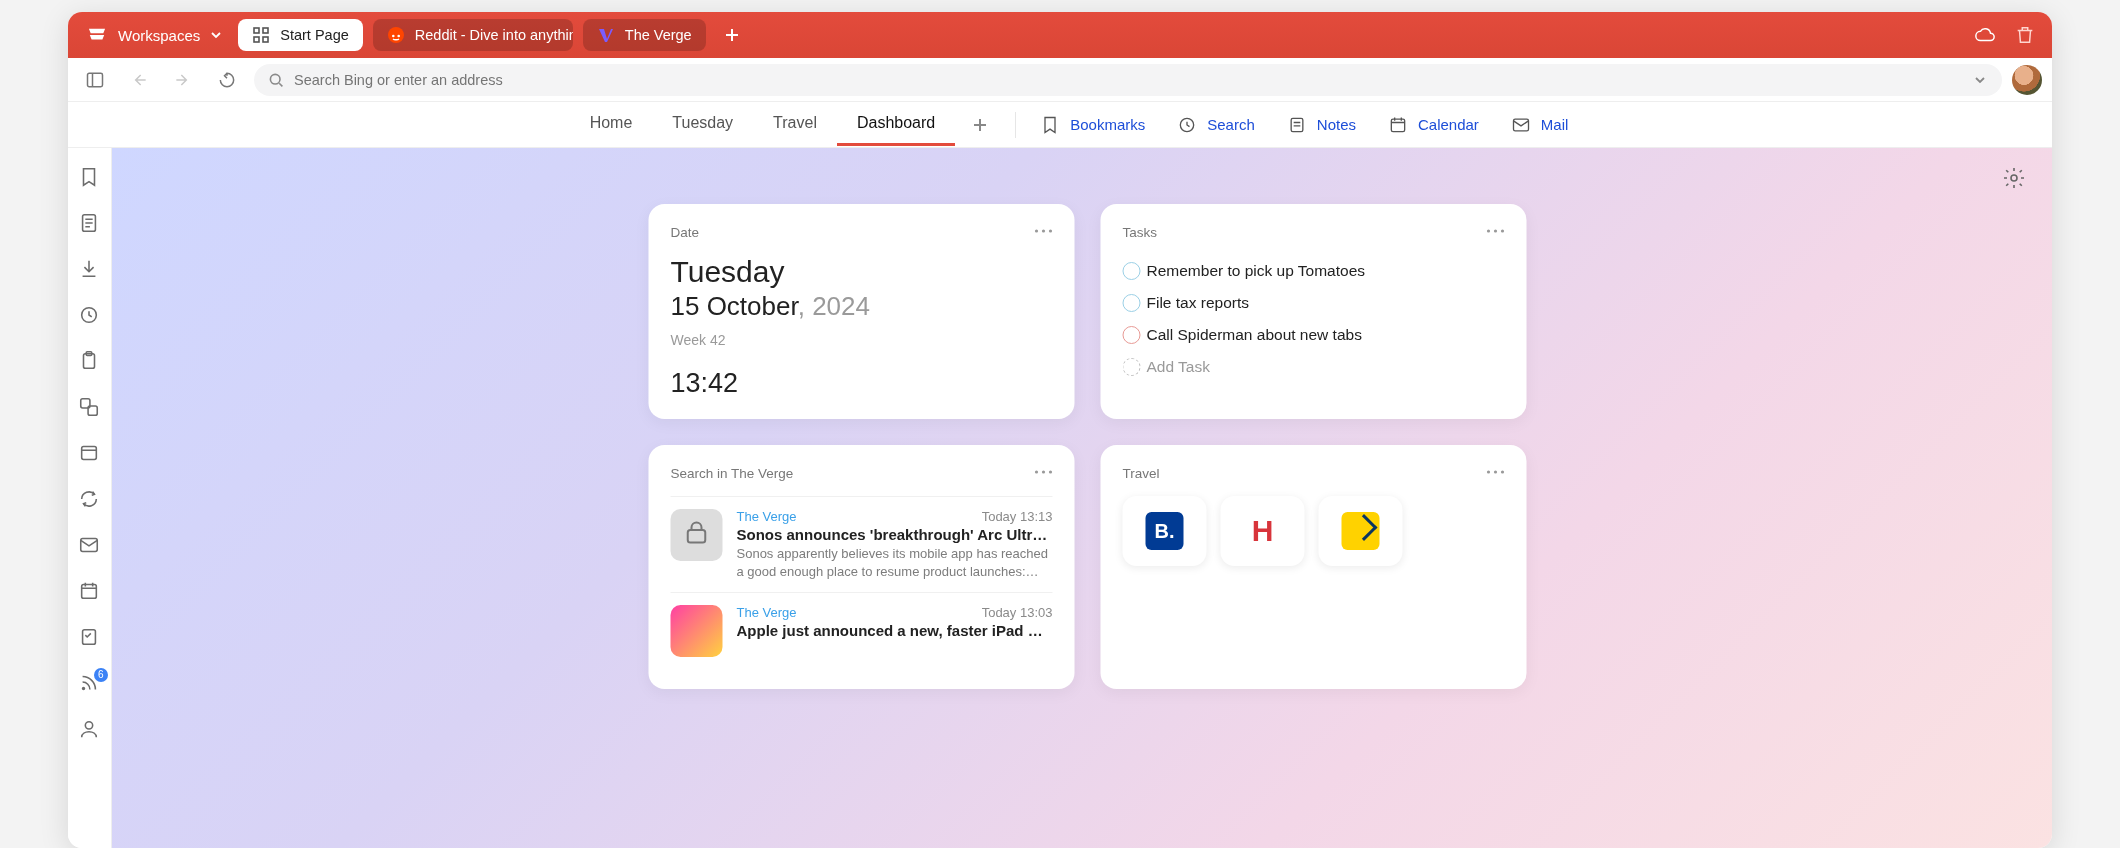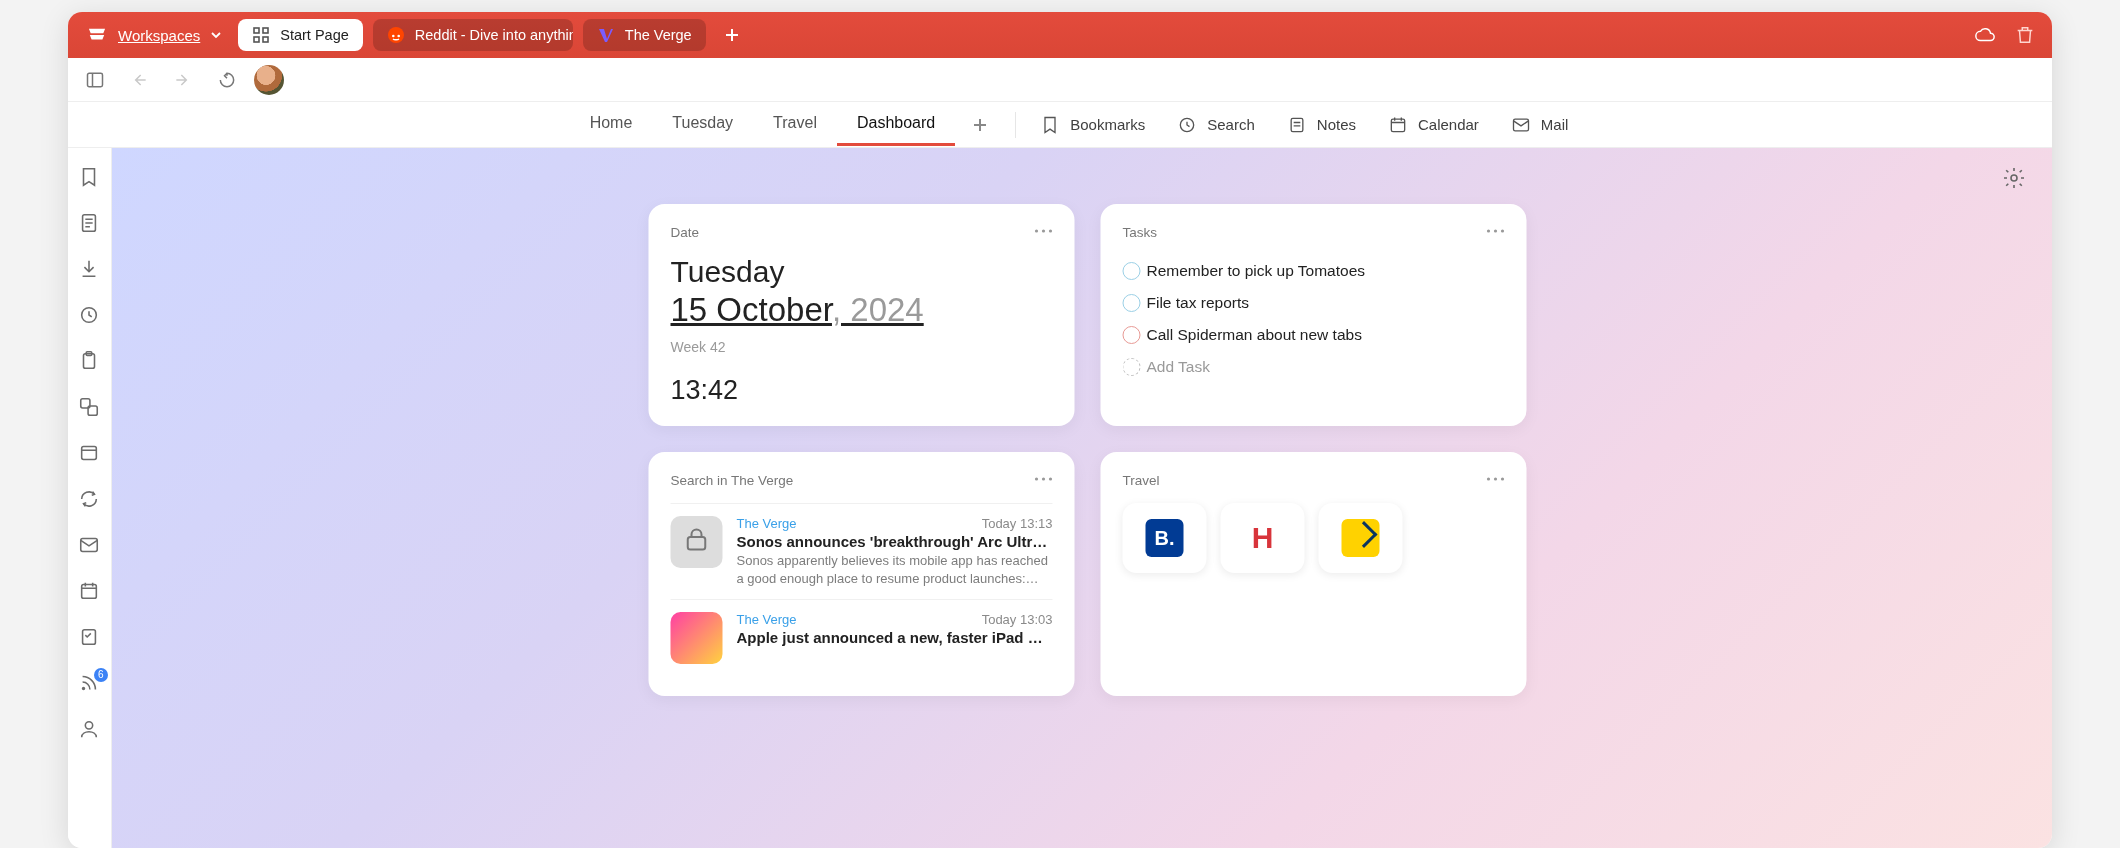--- a/index.html
+++ b/index.html
@@ -12,21 +12,21 @@
     display: flex; flex-direction: column;
   }
 
   
   .titlebar {
     height: 46px; background: linear-gradient(#e34b3c,#da4636);
     display: flex; align-items: center; padding: 0 12px; gap: 10px;
   }
   .ws-btn {
     display: flex; align-items: center; gap: 10px; color: #fff;
-    font-size: 15px; padding: 4px 6px; border-radius: 6px; text-decoration: underline;
+    font-size: 15px; padding: 4px 6px; border-radius: 6px;
   }
   .ws-btn .logo { width: 22px; height: 18px; fill: #fff; }
   .ws-btn .chev { width: 12px; height: 12px; fill: #ffd6d0; }
 
   .tab {
     height: 32px; border-radius: 8px; display: flex; align-items: center;
     gap: 10px; padding: 0 14px; font-size: 14.5px; white-space: nowrap;
     max-width: 200px; overflow: hidden;
   }
   .tab.active { background: #fff; color: #222; }
@@ -63,21 +63,21 @@
     height: 46px; display:flex; align-items:center; border-bottom:1px solid #eee;
     padding-left: 44px;
   }
   .subnav .mid { flex:1; display:flex; align-items:center; justify-content:center; gap:2px;}
   .page-tabs { display:flex; gap:0; }
   .page-tab { font-size:16px; color:#555; padding:11px 20px; border-bottom:3px solid transparent;}
   .page-tab.active { color:#111; border-bottom:3px solid #e34b3c;}
   .sub-add { width:30px; height:30px; display:flex; align-items:center; justify-content:center; margin-left:8px;}
   .sub-add svg{width:14px;height:14px;stroke:#888;stroke-width:2;}
   .sub-sep { width:1px; height:26px; background:#e6e6e6; margin:0 18px;}
-  .quick { display:flex; align-items:center; gap:10px; font-size:15px; color:#404040; padding:6px 4px; margin-right:22px;}
+  .quick { display:flex; align-items:center; gap:10px; font-size:15px; color:#1d4ed8; padding:6px 4px; margin-right:22px;}
   .quick svg { width:20px; height:20px; stroke:#555; fill:none; stroke-width:1.6;}
 
   
   .main { flex:1; display:flex; overflow:hidden; }
 
   .sidebar {
     width:44px; background:#fff; border-right:1px solid #eee;
     display:flex; flex-direction:column; align-items:center; gap:22px; padding-top:18px;
   }
   .side-ic { width:24px; height:24px; position:relative; }
@@ -97,21 +97,21 @@
           display:grid; grid-template-columns: 426px 426px; gap:26px;padding-left:11px;}
 
   .card { background:#fff; border-radius:16px; padding:18px 22px 20px;
           box-shadow:0 4px 16px rgba(0,0,0,.05);}
   .card-head { display:flex; align-items:center; justify-content:space-between;
                font-size:13.5px; color:#777; margin-bottom:12px;}
   .dots svg{width:18px;height:18px;fill:#999;}
 
   
   .date-card .dow { font-size:30px; color:#222; font-weight:400; margin-top:6px;}
-  .date-card .line2 { font-size:33px; color:#222; margin-top:2px;text-decoration:underline;}
+  .date-card .line2 { font-size:26px; color:#222; margin-top:2px;}
   .date-card .line2 .yr { color:#9a9a9a; }
   .date-card .wk { font-size:14px; color:#9a9a9a; margin-top:10px;}
   .date-card .clock { font-size:27px; color:#222; margin-top:20px;}
 
   
   .task { display:flex; align-items:center; gap:6px; padding:7px 0; font-size:15.5px; color:#222;}
   .chk { width:18px;height:18px;border-radius:50%; border:1.8px solid #9bd0e6; }
   .chk.red { border-color:#e89a95;}
   .chk.dash { border:1.8px dashed #bdbdbd;}
   .task.add { color:#9a9a9a;}
@@ -212,20 +212,30 @@
         </svg>
     </div>
     <div class="nav-icon disabled">
       <svg viewBox="0 0 24 24">
           <path d="M10 6l6 6-6 6M4 12h12"></path>
         </svg>
     </div>
     <div class="nav-icon">
       <svg viewBox="0 0 24 24">
           <path d="M4 12a8 8 0 108-8v3M12 4L9 7l3 3"></path>
+        </svg>
+    </div>
+    <div class="addr">
+      <svg viewBox="0 0 20 20">
+          <circle cx="9" cy="9" r="6"></circle>
+          <path d="M14 14l4 4"></path>
+        </svg>
+      <input placeholder="Search Bing or enter an address" style="">
+      <svg class="chev" viewBox="0 0 16 16">
+          <path d="M4 6l4 4 4-4" fill="none" stroke="#888" stroke-width="1.8"></path>
         </svg>
     </div>
     <div class="avatar"></div>
   </div>
 
   <div class="subnav">
     <div class="mid">
       <div class="page-tabs">
         <div class="page-tab">Home</div>
         <div class="page-tab">Tuesday</div>

